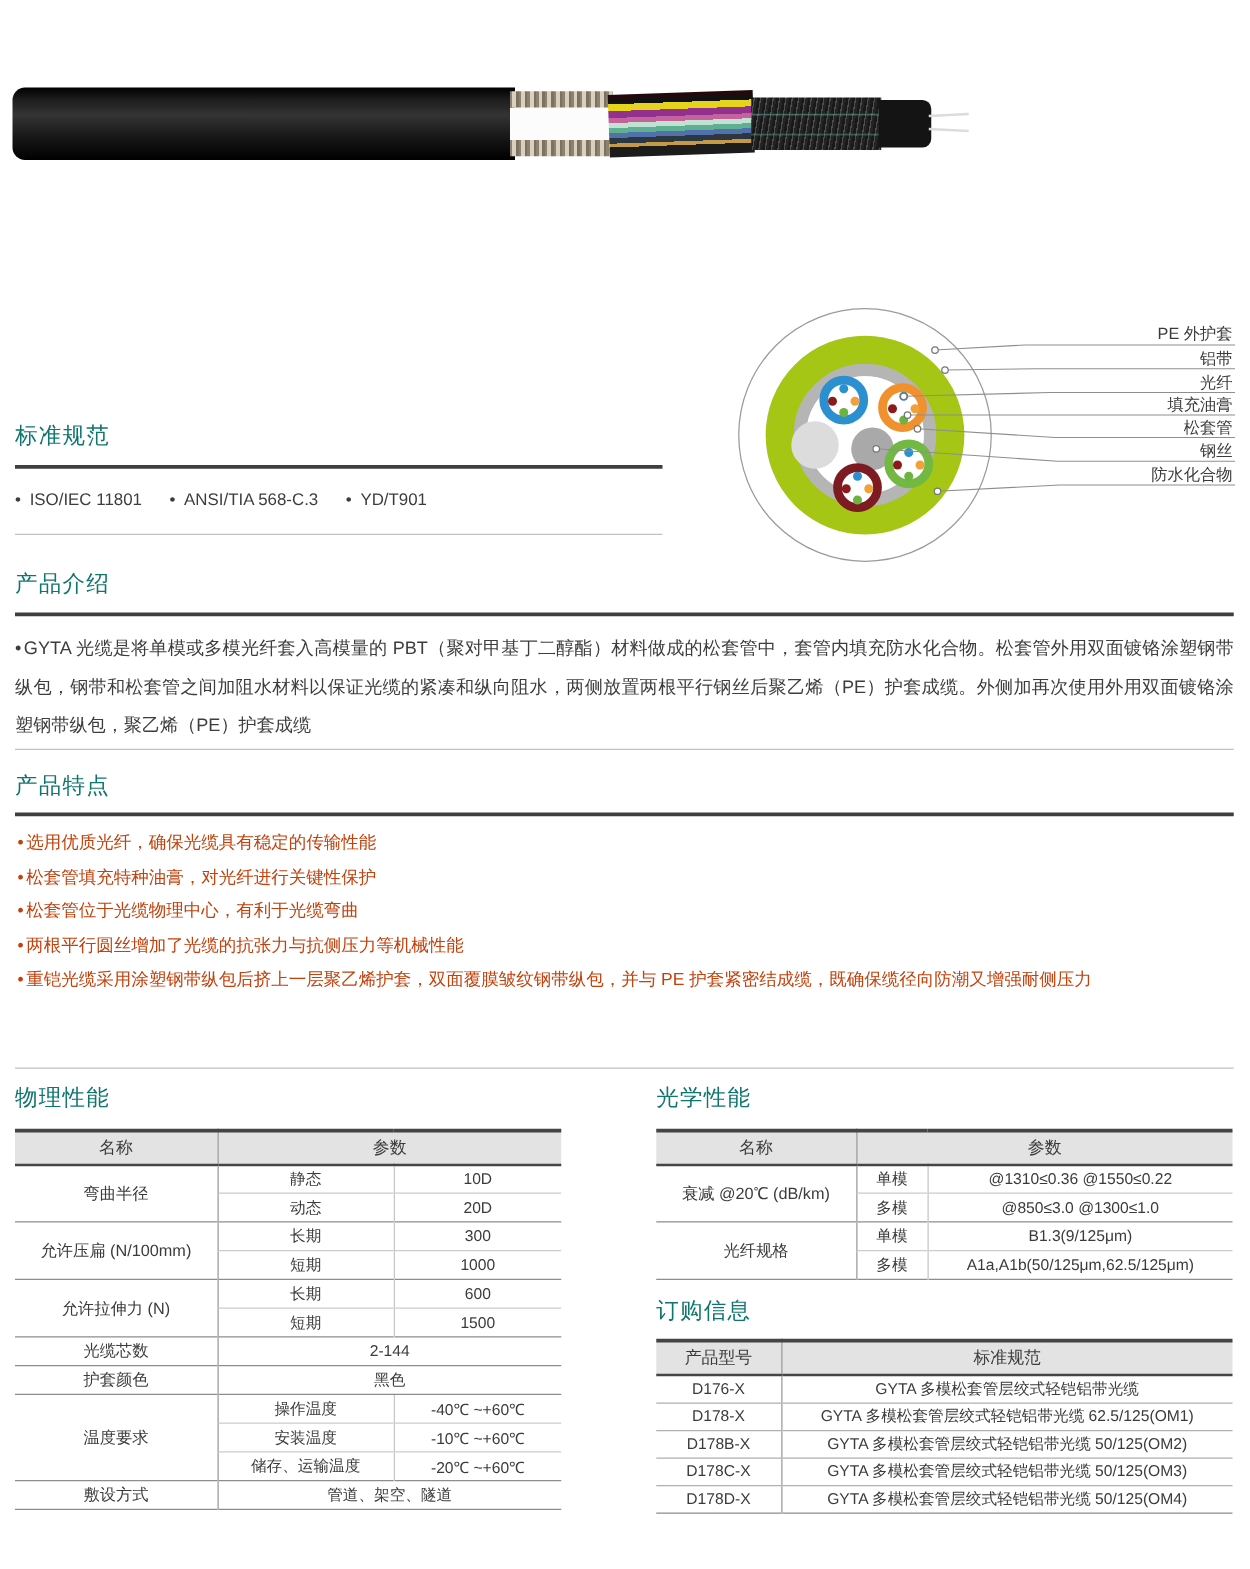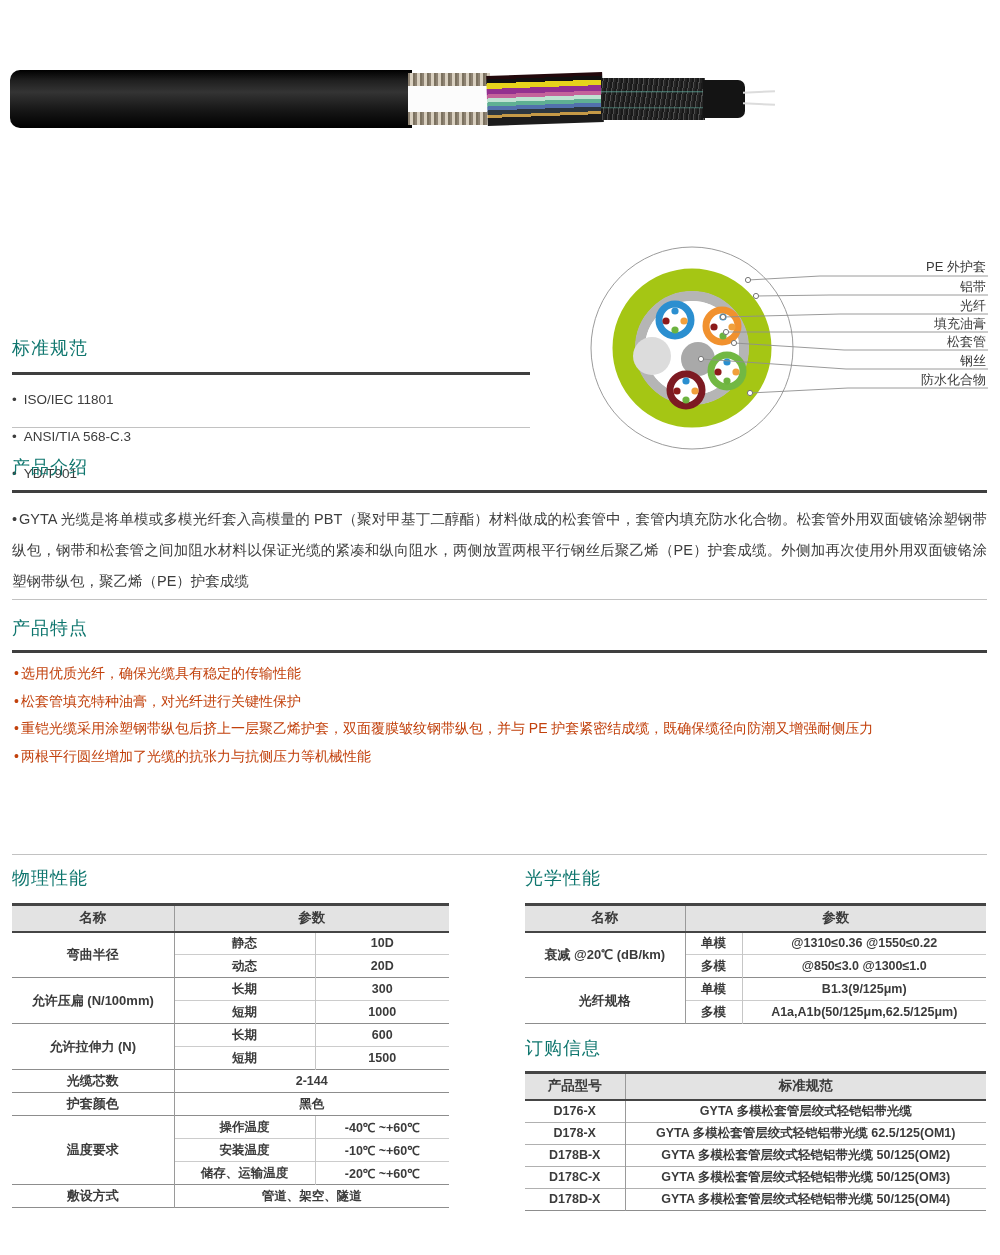--- a/index.html
+++ b/index.html
@@ -27,34 +27,34 @@
   .cable .tip { position:absolute; left:693px; top:10px; width:42px; height:38px; background:#141414; border-radius:0 7px 7px 0; }
   .cable .fib1, .cable .fib2 { position:absolute; left:733px; width:32px; height:2px; background:#dcdcdc; }
   .cable .fib1 { top:21px; transform:rotate(-3deg); }
   .cable .fib2 { top:33px; transform:rotate(3deg); }
 
   
   .h-sec { position:absolute; font-size:18px; letter-spacing:1px; color:#0f766e; }
   .rule-dark { position:absolute; height:3px; background:#3f3f3f; }
   .rule-thin { position:absolute; height:1px; background:#c2c2c2; }
 
-  .std-items { position:absolute; left:12px; top:392px; width:520px; font-size:13.5px; color:#3d3d3d; display:flex; gap:22px;flex-direction:column; }
+  .std-items { position:absolute; left:12px; top:392px; width:520px; font-size:13.5px; color:#3d3d3d; display:flex; gap:22px; }
   .std-items .it:before { content:"\2022"; margin-right:7px; }
 
   .intro-text { position:absolute; left:12px; top:504px; width:975px; font-size:14.5px; line-height:31px; color:#3d3d3d; text-align:justify; }
   .intro-text:before { content:"\2022"; margin-right:2px; }
 
   .feat-list { position:absolute; left:12px; top:660px; width:975px; list-style:none; font-size:14px; line-height:27.5px; color:#c2410c; }
   .feat-list li { padding-left:10px; text-indent:-8px; }
   .feat-list li:before { content:"\2022"; margin-right:2px; }
 
   
   table.tbl { position:absolute; border-collapse:collapse; table-layout:fixed; font-size:12.5px; color:#3b3b3b;
     border-top:3px solid #454545; border-bottom:1px solid #8d8d8d; }
-  .tbl th, .tbl td { text-align:center; vertical-align:middle; font-weight:bold; padding:2px 4px; }
+  .tbl th, .tbl td { text-align:center; vertical-align:middle; font-weight:normal; padding:2px 4px; }
   .tbl thead th { background:#e3e3e3; border-bottom:2px solid #454545; height:27px; font-size:13.5px; }
   .tbl td { height:23px; }
   .tbl .nm { font-size:13px; }
   .vd { border-left:1px solid #9a9a9a; }
   .vl { border-left:1px solid #c6c6c6;margin-left:16px; }
   tr.grp td { border-top:1px solid #8d8d8d; }
   tr.sub td { border-top:1px solid #cccccc; }
   #tbl-order td { height:22px; }
   #tbl-order tbody tr td { border-top:1px solid #b0b0b0; }
 
@@ -161,22 +161,23 @@
   <div class="h-sec" style="left:12px; top:455px;">产品介绍</div>
   <div class="rule-dark" style="left:12px; top:490px; width:975px;"></div>
   <div class="intro-text">GYTA 光缆是将单模或多模光纤套入高模量的 PBT（聚对甲基丁二醇酯）材料做成的松套管中，套管内填充防水化合物。松套管外用双面镀铬涂塑钢带纵包，钢带和松套管之间加阻水材料以保证光缆的紧凑和纵向阻水，两侧放置两根平行钢丝后聚乙烯（PE）护套成缆。外侧加再次使用外用双面镀铬涂塑钢带纵包，聚乙烯（PE）护套成缆</div>
   <div class="rule-thin" style="left:12px; top:599px; width:975px;"></div>
 
   <div class="h-sec" style="left:12px; top:616px;">产品特点</div>
   <div class="rule-dark" style="left:12px; top:650px; width:975px;"></div>
   <ul class="feat-list">
     <li>选用优质光纤，确保光缆具有稳定的传输性能</li>
     <li>松套管填充特种油膏，对光纤进行关键性保护</li>
+    <li>松套管位于光缆物理中心，有利于光缆弯曲</li>
+    <li>两根平行圆丝增加了光缆的抗张力与抗侧压力等机械性能</li>
     <li>重铠光缆采用涂塑钢带纵包后挤上一层聚乙烯护套，双面覆膜皱纹钢带纵包，并与 PE 护套紧密结成缆，既确保缆径向防潮又增强耐侧压力</li>
-    <li>两根平行圆丝增加了光缆的抗张力与抗侧压力等机械性能</li>
   </ul>
   <div class="rule-thin" style="left:12px; top:854px; width:975px;"></div>
 
   <div class="h-sec" style="left:12px; top:866px;">物理性能</div>
   <table class="tbl" id="tbl-physical" style="left:12px; top:903px; width:437px;">
     <colgroup>
         <col style="width:162px">
         <col style="width:141px">
         <col style="width:134px">
       </colgroup>

